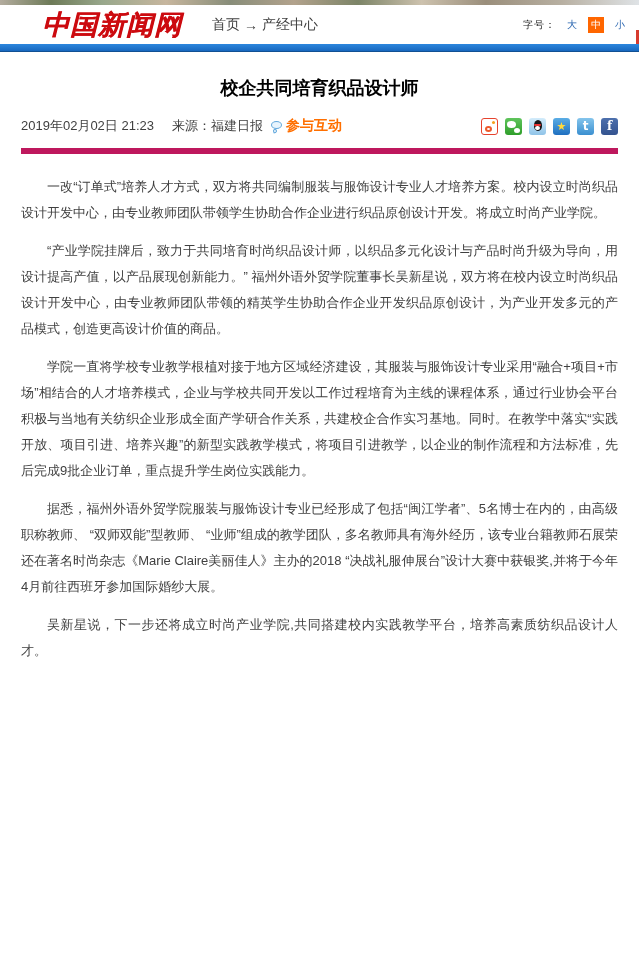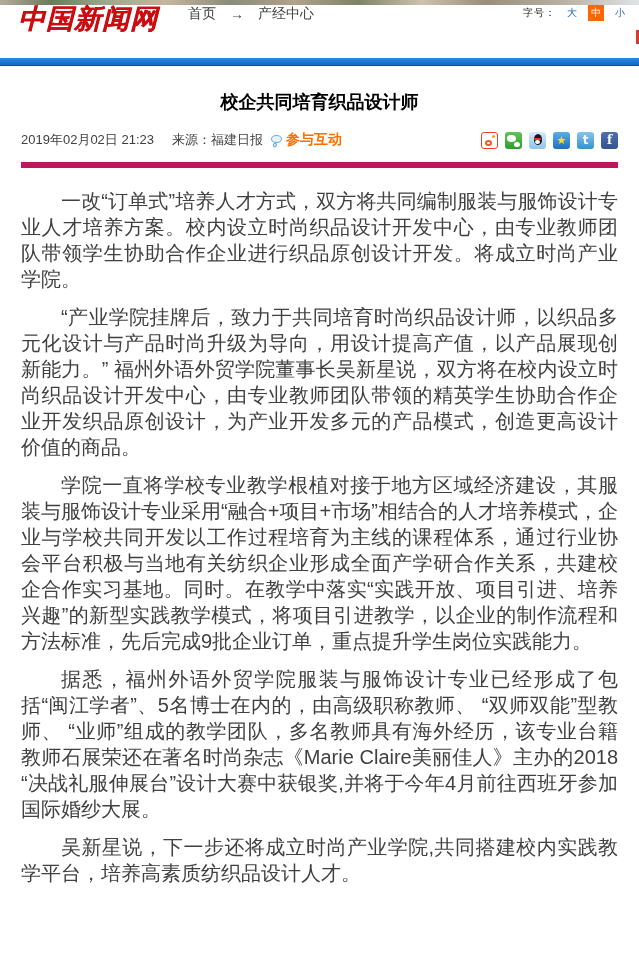--- a/index.html
+++ b/index.html
@@ -8,27 +8,27 @@
     width: 639px; height: 976px; margin: 0 auto; position: relative;
     font-family: "Liberation Sans", sans-serif; overflow: hidden;
   }
   
   .photo-strip {
     height: 5px; width: 100%;
     background: linear-gradient(90deg,#b3ac9e 0%,#6d7a57 8%,#98a78b 16%,#c7b69e 26%,#888d79 36%,#b2a28c 46%,#7c8467 56%,#cdc2ae 66%,#9a8e7b 76%,#b8b0a2 88%,#dfe3e6 100%);
   }
   .edge-mark { position: absolute; right: 0; top: 30px; width: 3px; height: 14px; background: #d63b2f; }
 
-  .site-header { display: flex; align-items: flex-start; height: 53px; padding: 0 12px 0 18px; }
+  .site-header { display: flex; align-items: center; height: 39px; padding: 0 12px 0 18px; margin-left: 24px; }
   .logo {
     font-family: "DejaVu Serif", serif; font-style: italic; font-weight: bold;
     font-size: 27px; color: #cc0a0f; letter-spacing: 1px; line-height: 1;
     text-shadow: 0.6px 0 0 #cc0a0f; cursor: pointer;
   }
-  .breadcrumb { margin-left: 30px; font-size: 14px; color: #3f3f3f; display: flex; gap: 14px; align-items: center; }
+  .breadcrumb { margin-left: 30px; font-size: 14px; color: #3f3f3f; display: flex; gap: 4px; align-items: center; }
   .breadcrumb .crumb { cursor: pointer; }
   .font-size-control { margin-left: auto; display: flex; align-items: center; font-size: 10px; color: #1a1a1a; gap: 9px; }
   .fs-label { letter-spacing: 1px; }
   .fs-opt { color: #2a66b0; cursor: pointer; padding: 1px 2px; }
   .fs-opt.active { background: #ff6600; color: #ffffff; padding: 1px 3px; }
 
   .blue-bar { height: 8px; width: 100%; background: linear-gradient(#2c87de, #1767be); border-bottom: 1px solid #115093; }
 
   .article { padding: 0 21px; }
   .article-title { text-align: center; font-size: 18px; font-weight: bold; color: #000000; margin: 24px 0 17px; font-family: "Liberation Sans", sans-serif; }
@@ -51,21 +51,21 @@
   .sicon.wechat .bub2 { position: absolute; right: 2px; bottom: 2px; width: 6px; height: 5px; background: #ffffff; border-radius: 50%; }
   .sicon.qq { background: linear-gradient(#d3ecfb, #8fc3e8); }
   .sicon.qq .body { position: absolute; left: 4.5px; top: 2px; width: 8px; height: 11px; background: #16181b; border-radius: 50% 50% 46% 46%; }
   .sicon.qq .belly { position: absolute; left: 6px; top: 8px; width: 5px; height: 4.5px; background: #ffffff; border-radius: 50%; }
   .sicon.qq .scarf { position: absolute; left: 5px; top: 6.5px; width: 7px; height: 2px; background: #e33; border-radius: 2px; }
   .sicon.qzone { background: linear-gradient(#5aade5, #1f6fc0); color: #ffd93d; font-size: 11px; line-height: 17px; text-align: center; }
   .sicon.twitter { background: linear-gradient(#85c5ec, #3a8fd0); color: #ffffff; font-weight: bold; font-size: 12px; line-height: 16px; text-align: center; font-family: "DejaVu Sans", sans-serif; }
   .sicon.facebook { background: linear-gradient(#4d70ad, #34538f); color: #ffffff; font-weight: bold; font-size: 12px; line-height: 17px; text-align: center; font-family: "DejaVu Serif", serif; }
 
   .article-body p {
-    font-size: 20px; line-height: 26px; color: #404040;
+    font-size: 13px; line-height: 26px; color: #404040;
     text-indent: 2em; margin: 12px 0; text-align: justify;
   }
   .article-body p:first-child { margin-top: 20px; }
 
   .article-footer {
     margin: 16px 0 0; padding: 11px 0 0; border-top: 1px solid #ececec;
     text-align: right; color: #8a8a8a; font-weight: bold; font-size: 14px;
   }
 </style>
 </head>

